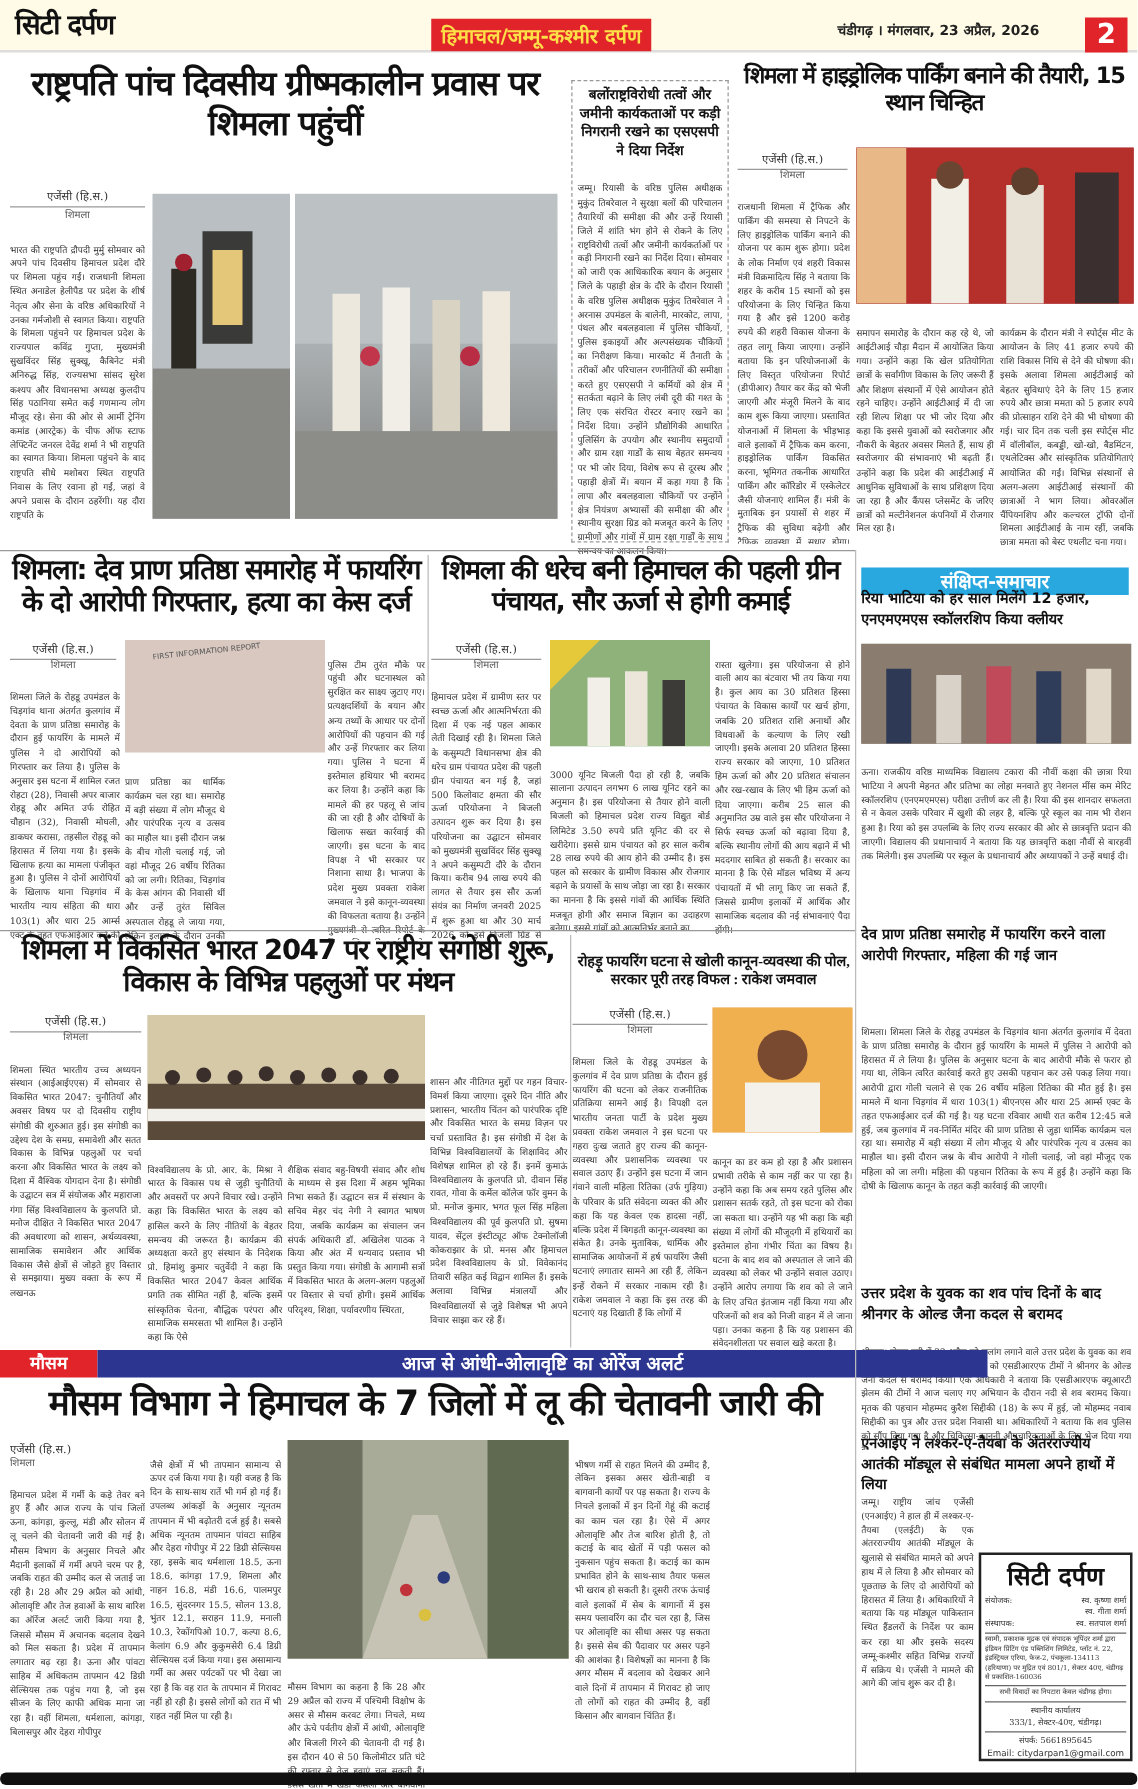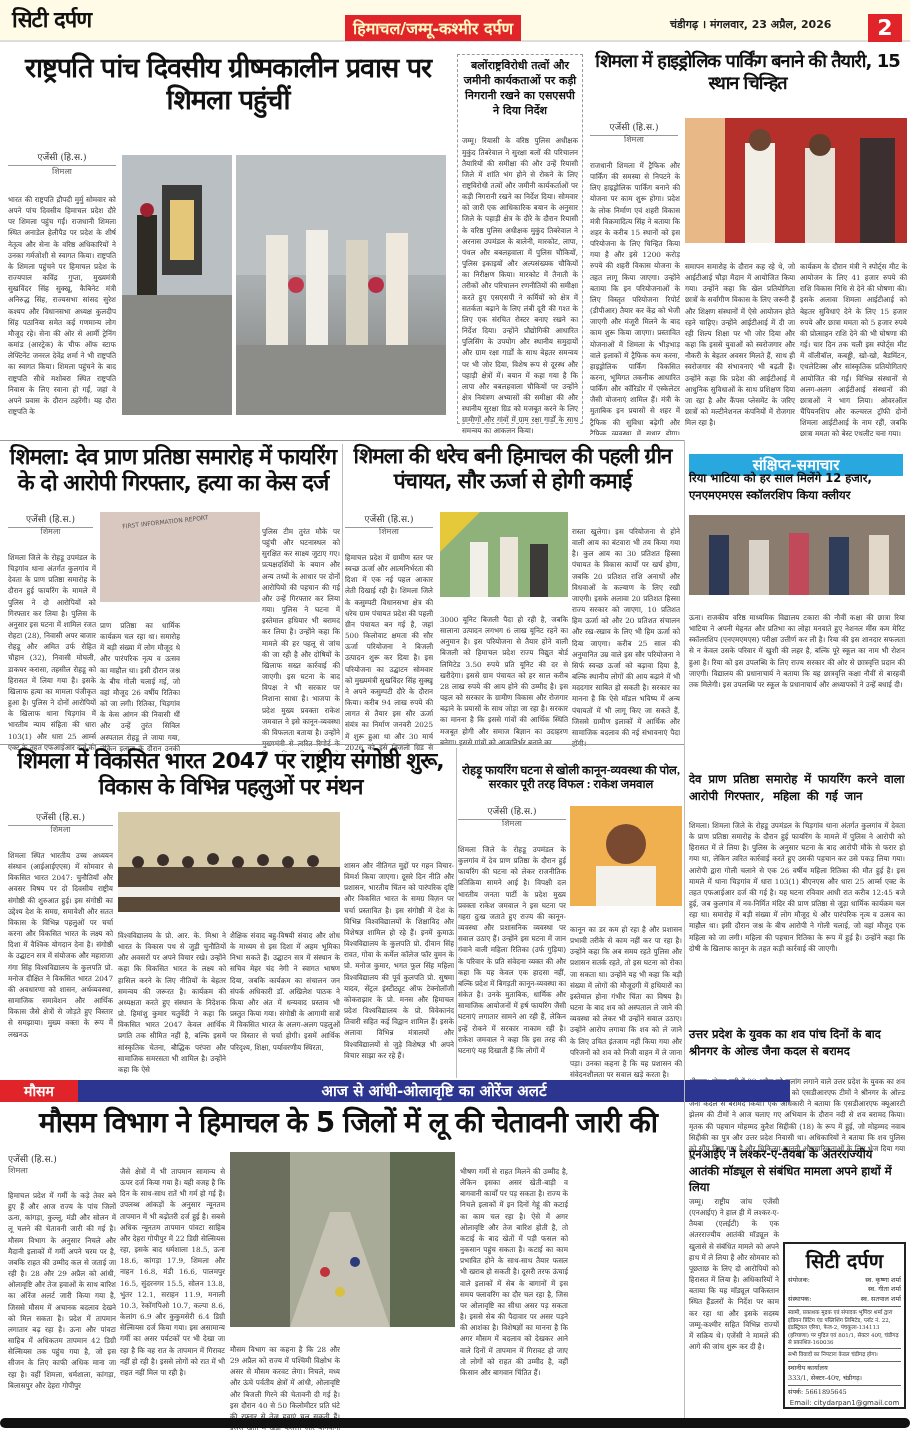--- a/index.html
+++ b/index.html
@@ -1,21 +1,21 @@
 <!DOCTYPE html>
 <html><head>
 <meta charset="utf-8">
 <style>
   * { box-sizing: border-box; margin: 0; padding: 0; }
   html, body { width: 910px; height: 1431px; background: #fff; overflow: hidden; }
   body { font-family: "DejaVu Serif", serif; color: #222; position: relative; }
 
   .masthead { position: absolute; left: 0; top: 0; width: 910px; height: 42px; background: #fffbe6; border-bottom: 2px solid #ddd; }
   .logo { position: absolute; left: 12px; top: 3px; font-family: "DejaVu Sans", sans-serif; font-weight: bold; font-size: 22px; color: #111; letter-spacing: -1px; }
-  .section-tag { position: absolute; left: 345px; top: 15px; background: #e0242a; color: #fef9c3; font-family: "DejaVu Sans", sans-serif; font-weight: bold; font-size: 16px; padding: 2px 8px; }
+  .section-tag { position: absolute; left: 345px; top: 15px; background: #e0242a; color: #fde047; font-family: "DejaVu Sans", sans-serif; font-weight: bold; font-size: 16px; padding: 2px 8px; }
   .dateline { position: absolute; left: 670px; top: 16px; font-family: "DejaVu Sans", sans-serif; font-size: 11px; font-weight: bold; color: #222; }
   .pageno { position: absolute; left: 868px; top: 14px; width: 34px; height: 28px; background: #e0242a; color: #fff; font-family: "DejaVu Sans", sans-serif; font-weight: bold; font-size: 22px; text-align: center; line-height: 28px; }
 
   .hl { position: absolute; font-family: "DejaVu Sans", sans-serif; font-weight: bold; color: #111; text-align: center; line-height: 1.2; letter-spacing: -1px; }
   .byline { position: absolute; font-size: 9px; text-align: center; color: #333; border-bottom: 1px solid #999; padding-bottom: 2px; }
   .place { position: absolute; font-size: 8px; text-align: center; color: #555; }
   .col { position: absolute; font-size: 7.2px; line-height: 1.55; color: #333; text-align: justify; overflow: hidden; margin-top: 14px; }
   .photo { position: absolute; overflow: hidden; }
 
   .sidebox { position: absolute; border: 1px dashed #999; padding: 4px; }
@@ -25,21 +25,21 @@
   .brief-hl { position: absolute; font-family: "DejaVu Sans", sans-serif; font-weight: bold; font-size: 11.5px; line-height: 1.45; color: #111; }
 
   .weather-bar { position: absolute; left: 0; top: 1080px; width: 790px; height: 22px; }
   .weather-tag { position: absolute; left: 0; top: 0; width: 78px; height: 22px; background: #e0242a; color: #fff; font-family: "DejaVu Sans", sans-serif; font-weight: bold; font-size: 14px; text-align: center; line-height: 22px; }
   .weather-title { position: absolute; left: 78px; top: 0; width: 712px; height: 22px; background: #2c3590; color: #fff; font-family: "DejaVu Sans", sans-serif; font-weight: bold; font-size: 15px; text-align: center; line-height: 22px; }
 
   .imprint { position: absolute; left: 783px; top: 1242px; width: 123px; height: 167px; border: 2px solid #222; padding: 3px; font-size: 6.5px; line-height: 1.45; color: #333; }
   .imprint .im-logo { font-family: "DejaVu Sans", sans-serif; font-weight: bold; font-size: 20px; text-align: center; color: #111; }
   .imprint .row { display: flex; justify-content: space-between; }
   .imprint .sep { border-top: 1px solid #666; margin: 2px 0; }
-  .imprint .center { text-align: left; }
+  .imprint .center { text-align: center; }
   .imprint .email { font-family: "DejaVu Sans", sans-serif; font-size: 7px; text-align: center; }
 
   .footer-bar { position: absolute; left: 0; top: 1418px; width: 910px; height: 10px; background: #111; border-radius: 5px; }
   .vline { position: absolute; width: 1px; background: #bbb; }
   .hline { position: absolute; height: 1px; background: #999; }
 </style>
 </head>
 <body>
 
 <div class="masthead">
@@ -74,21 +74,21 @@
     <circle cx="140" cy="130" r="8" fill="#b82d44"></circle>
     <rect x="0" y="190" width="210" height="70" fill="#8c8d88"></rect>
   </svg>
 </div>
 <div class="col" style="left:122px;top:318px;width:0px;height:0px;"></div>
 <div class="col" style="left:236px;top:330px;width:0;height:0;"></div>
 <div class="col" style="left:124px;top:380px;width:0;height:0;"></div>
 
 <div class="col" style="left:122px;top:0;width:0;height:0;"></div>
 
-<div class="sidebox" style="left:457px;top:54px;width:126px;height:370px;">
+<div class="sidebox" style="left:457px;top:64px;width:126px;height:370px;">
   <div class="sb-title">बलोंराष्ट्रविरोधी तत्वों और जमीनी कार्यकताओं पर कड़ी निगरानी रखने का एसएसपी ने दिया निर्देश</div>
   <div class="col" style="position:relative;top:3px;height:300px;">जम्मू। रियासी के वरिष्ठ पुलिस अधीक्षक मुकुंद तिबरेवाल ने सुरक्षा बलों की परिचालन तैयारियों की समीक्षा की और उन्हें रियासी जिले में शांति भंग होने से रोकने के लिए राष्ट्रविरोधी तत्वों और जमीनी कार्यकर्ताओं पर कड़ी निगरानी रखने का निर्देश दिया। सोमवार को जारी एक आधिकारिक बयान के अनुसार जिले के पहाड़ी क्षेत्र के दौरे के दौरान रियासी के वरिष्ठ पुलिस अधीक्षक मुकुंद तिबरेवाल ने अरनास उपमंडल के बालेनी, मारकोट, लापा, पंथल और बबलहवाला में पुलिस चौकियों, पुलिस इकाइयों और अल्पसंख्यक चौकियों का निरीक्षण किया। मारकोट में तैनाती के तरीकों और परिचालन रणनीतियों की समीक्षा करते हुए एसएसपी ने कर्मियों को क्षेत्र में सतर्कता बढ़ाने के लिए लंबी दूरी की गश्त के लिए एक संरचित रोस्टर बनाए रखने का निर्देश दिया। उन्होंने प्रौद्योगिकी आधारित पुलिसिंग के उपयोग और स्थानीय समुदायों और ग्राम रक्षा गार्डों के साथ बेहतर समन्वय पर भी जोर दिया, विशेष रूप से दूरस्थ और पहाड़ी क्षेत्रों में। बयान में कहा गया है कि लापा और बबलहवाला चौकियों पर उन्होंने क्षेत्र नियंत्रण अभ्यासों की समीक्षा की और स्थानीय सुरक्षा ग्रिड को मजबूत करने के लिए ग्रामीणों और गांवों में ग्राम रक्षा गार्डों के साथ समन्वय का आकलन किया।</div>
 </div>
 
 <div class="hl" style="left:590px;top:50px;width:315px;font-size:18px;">शिमला में हाइड्रोलिक पार्किंग बनाने की तैयारी, 15 स्थान चिन्हित</div>
 <div class="byline" style="left:590px;top:120px;width:88px;">एजेंसी (हि.स.)</div>
 <div class="place" style="left:590px;top:133px;width:88px;">शिमला</div>
 <div class="col" style="left:590px;top:146px;width:90px;height:275px;">राजधानी शिमला में ट्रैफिक और पार्किंग की समस्या से निपटने के लिए हाइड्रोलिक पार्किंग बनाने की योजना पर काम शुरू होगा। प्रदेश के लोक निर्माण एवं शहरी विकास मंत्री विक्रमादित्य सिंह ने बताया कि शहर के करीब 15 स्थानों को इस परियोजना के लिए चिन्हित किया गया है और इसे 1200 करोड़ रुपये की शहरी विकास योजना के तहत लागू किया जाएगा। उन्होंने बताया कि इन परियोजनाओं के लिए विस्तृत परियोजना रिपोर्ट (डीपीआर) तैयार कर केंद्र को भेजी जाएगी और मंजूरी मिलने के बाद काम शुरू किया जाएगा। प्रस्तावित योजनाओं में शिमला के भीड़भाड़ वाले इलाकों में ट्रैफिक कम करना, हाइड्रोलिक पार्किंग विकसित करना, भूमिगत तकनीक आधारित पार्किंग और कॉरिडोर में एस्केलेटर जैसी योजनाएं शामिल हैं। मंत्री के मुताबिक इन प्रयासों से शहर में ट्रैफिक की सुविधा बढ़ेगी और ट्रैफिक व्यवस्था में सुधार होगा। विक्रमादित्य सिंह यह बातें सोमवार को शिमला में 14वीं जिला स्तरीय आईटीआई (महिला) स्पोर्ट्स मीट के</div>
 <div class="photo" style="left:685px;top:118px;width:222px;height:125px;background:#a32a2a;">
   <svg width="222" height="125">
@@ -138,21 +138,21 @@
   <svg width="216" height="80">
     <rect x="0" y="0" width="216" height="80" fill="#8a7d70"></rect>
     <rect x="20" y="20" width="20" height="60" fill="#2e3a55"></rect>
     <rect x="60" y="25" width="20" height="55" fill="#d8d2c8"></rect>
     <rect x="100" y="18" width="20" height="62" fill="#c04a5a"></rect>
     <rect x="140" y="22" width="20" height="58" fill="#2f3c5a"></rect>
     <rect x="180" y="20" width="20" height="60" fill="#e1d8c9"></rect>
   </svg>
 </div>
 <div class="col" style="left:689px;top:598px;width:216px;height:170px;">ऊना। राजकीय वरिष्ठ माध्यमिक विद्यालय टकारा की नौवीं कक्षा की छात्रा रिया भाटिया ने अपनी मेहनत और प्रतिभा का लोहा मनवाते हुए नेशनल मींस कम मेरिट स्कॉलरशिप (एनएमएमएस) परीक्षा उत्तीर्ण कर ली है। रिया की इस शानदार सफलता से न केवल उसके परिवार में खुशी की लहर है, बल्कि पूरे स्कूल का नाम भी रोशन हुआ है। रिया को इस उपलब्धि के लिए राज्य सरकार की ओर से छात्रवृत्ति प्रदान की जाएगी। विद्यालय की प्रधानाचार्य ने बताया कि यह छात्रवृत्ति कक्षा नौवीं से बारहवीं तक मिलेगी। इस उपलब्धि पर स्कूल के प्रधानाचार्य और अध्यापकों ने उन्हें बधाई दी।</div>
-<div class="brief-hl" style="left:689px;top:772px;width:216px;font-family:Liberation Mono, monospace;">देव प्राण प्रतिष्ठा समारोह में फायरिंग करने वाला आरोपी गिरफ्तार, महिला की गई जान</div>
+<div class="brief-hl" style="left:689px;top:739px;width:216px;">देव प्राण प्रतिष्ठा समारोह में फायरिंग करने वाला आरोपी गिरफ्तार, महिला की गई जान</div>
 <div class="col" style="left:689px;top:806px;width:216px;height:218px;">शिमला। शिमला जिले के रोहडू उपमंडल के चिड़गांव थाना अंतर्गत कुलगांव में देवता के प्राण प्रतिष्ठा समारोह के दौरान हुई फायरिंग के मामले में पुलिस ने आरोपी को हिरासत में ले लिया है। पुलिस के अनुसार घटना के बाद आरोपी मौके से फरार हो गया था, लेकिन त्वरित कार्रवाई करते हुए उसकी पहचान कर उसे पकड़ लिया गया। आरोपी द्वारा गोली चलाने से एक 26 वर्षीय महिला रितिका की मौत हुई है। इस मामले में थाना चिड़गांव में धारा 103(1) बीएनएस और धारा 25 आर्म्स एक्ट के तहत एफआईआर दर्ज की गई है। यह घटना रविवार आधी रात करीब 12:45 बजे हुई, जब कुलगांव में नव-निर्मित मंदिर की प्राण प्रतिष्ठा से जुड़ा धार्मिक कार्यक्रम चल रहा था। समारोह में बड़ी संख्या में लोग मौजूद थे और पारंपरिक नृत्य व उत्सव का माहौल था। इसी दौरान जश्न के बीच आरोपी ने गोली चलाई, जो वहां मौजूद एक महिला को जा लगी। महिला की पहचान रितिका के रूप में हुई है। उन्होंने कहा कि दोषी के खिलाफ कानून के तहत कड़ी कार्रवाई की जाएगी।</div>
 <div class="brief-hl" style="left:689px;top:1026px;width:216px;">उत्तर प्रदेश के युवक का शव पांच दिनों के बाद श्रीनगर के ओल्ड जैना कदल से बरामद</div>
 <div class="col" style="left:689px;top:1062px;width:216px;height:84px;">श्रीनगर। झेलम नदी में 22 अप्रैल को छलांग लगाने वाले उत्तर प्रदेश के युवक का शव पांच दिनों की तलाशी के बाद सोमवार को एसडीआरएफ टीमों ने श्रीनगर के ओल्ड जैना कदल से बरामद किया। एक अधिकारी ने बताया कि एसडीआरएफ क्यूआरटी झेलम की टीमों ने आज चलाए गए अभियान के दौरान नदी से शव बरामद किया। मृतक की पहचान मोहम्मद कुरैश सिद्दीकी (18) के रूप में हुई, जो मोहम्मद नवाब सिद्दीकी का पुत्र और उत्तर प्रदेश निवासी था। अधिकारियों ने बताया कि शव पुलिस को सौंप दिया गया है और चिकित्सा-कानूनी औपचारिकताओं के लिए भेज दिया गया है।</div>
 <div class="brief-hl" style="left:689px;top:1146px;width:216px;">एनआईए ने लश्कर-ए-तैयबा के अंतरराज्यीय आतंकी मॉड्यूल से संबंधित मामला अपने हाथों में लिया</div>
 <div class="col" style="left:689px;top:1182px;width:90px;height:230px;">जम्मू। राष्ट्रीय जांच एजेंसी (एनआईए) ने हाल ही में लश्कर-ए-तैयबा (एलईटी) के एक अंतरराज्यीय आतंकी मॉड्यूल के खुलासे से संबंधित मामले को अपने हाथ में ले लिया है और सोमवार को पूछताछ के लिए दो आरोपियों को हिरासत में लिया है। अधिकारियों ने बताया कि यह मॉड्यूल पाकिस्तान स्थित हैंडलरों के निर्देश पर काम कर रहा था और इसके सदस्य जम्मू-कश्मीर सहित विभिन्न राज्यों में सक्रिय थे। एजेंसी ने मामले की आगे की जांच शुरू कर दी है।</div>
 
 <div class="hl" style="left:8px;top:748px;width:445px;font-size:22px;">शिमला में विकसित भारत 2047 पर राष्ट्रीय संगोष्ठी शुरू, विकास के विभिन्न पहलुओं पर मंथन</div>
 <div class="byline" style="left:8px;top:810px;width:105px;">एजेंसी (हि.स.)</div>
 <div class="place" style="left:8px;top:823px;width:105px;">शिमला</div>
 <div class="col" style="left:8px;top:836px;width:105px;height:240px;">शिमला स्थित भारतीय उच्च अध्ययन संस्थान (आईआईएएस) में सोमवार से विकसित भारत 2047: चुनौतियाँ और अवसर विषय पर दो दिवसीय राष्ट्रीय संगोष्ठी की शुरुआत हुई। इस संगोष्ठी का उद्देश्य देश के समग्र, समावेशी और सतत विकास के विभिन्न पहलुओं पर चर्चा करना और विकसित भारत के लक्ष्य को दिशा में वैश्विक योगदान देना है। संगोष्ठी के उद्घाटन सत्र में संयोजक और महाराजा गंगा सिंह विश्वविद्यालय के कुलपति प्रो. मनोज दीक्षित ने विकसित भारत 2047 की अवधारणा को शासन, अर्थव्यवस्था, सामाजिक समावेशन और आर्थिक विकास जैसे क्षेत्रों से जोड़ते हुए विस्तार से समझाया। मुख्य वक्ता के रूप में लखनऊ</div>
@@ -187,21 +187,21 @@
     <circle cx="56" cy="38" r="20" fill="#7a4a30"></circle>
     <rect x="26" y="60" width="60" height="40" fill="#f4f1ea"></rect>
   </svg>
 </div>
 <div class="col" style="left:570px;top:910px;width:112px;height:166px;">कानून का डर कम हो रहा है और प्रशासन प्रभावी तरीके से काम नहीं कर पा रहा है। उन्होंने कहा कि अब समय रहते पुलिस और प्रशासन सतर्क रहते, तो इस घटना को रोका जा सकता था। उन्होंने यह भी कहा कि बड़ी संख्या में लोगों की मौजूदगी में हथियारों का इस्तेमाल होना गंभीर चिंता का विषय है। घटना के बाद शव को अस्पताल ले जाने की व्यवस्था को लेकर भी उन्होंने सवाल उठाए। उन्होंने आरोप लगाया कि शव को ले जाने के लिए उचित इंतजाम नहीं किया गया और परिजनों को शव को निजी वाहन में ले जाना पड़ा। उनका कहना है कि यह प्रशासन की संवेदनशीलता पर सवाल खड़े करता है।</div>
 
 <div class="weather-bar">
   <div class="weather-tag">मौसम</div>
   <div class="weather-title">आज से आंधी-ओलावृष्टि का ओरेंज अलर्ट</div>
 </div>
-<div class="hl" style="left:8px;top:1106px;width:680px;font-size:28px;">मौसम विभाग ने हिमाचल के 5 जिलों में लू की चेतावनी जारी की</div>
+<div class="hl" style="left:8px;top:1106px;width:680px;font-size:28px;">मौसम विभाग ने हिमाचल के 7 जिलों में लू की चेतावनी जारी की</div>
 <div class="byline" style="left:8px;top:1152px;width:90px;text-align:left;border:none;">एजेंसी (हि.स.)</div>
 <div class="place" style="left:8px;top:1164px;width:90px;text-align:left;">शिमला</div>
 <div class="col" style="left:8px;top:1176px;width:108px;height:240px;">हिमाचल प्रदेश में गर्मी के कड़े तेवर बने हुए हैं और आज राज्य के पांच जिलों ऊना, कांगड़ा, कुल्लू, मंडी और सोलन में लू चलने की चेतावनी जारी की गई है। मौसम विभाग के अनुसार निचले और मैदानी इलाकों में गर्मी अपने चरम पर है, जबकि राहत की उम्मीद कल से जताई जा रही है। 28 और 29 अप्रैल को आंधी, ओलावृष्टि और तेज हवाओं के साथ बारिश का ऑरेंज अलर्ट जारी किया गया है, जिससे मौसम में अचानक बदलाव देखने को मिल सकता है। प्रदेश में तापमान लगातार बढ़ रहा है। ऊना और पांवटा साहिब में अधिकतम तापमान 42 डिग्री सेल्सियस तक पहुंच गया है, जो इस सीजन के लिए काफी अधिक माना जा रहा है। वहीं शिमला, धर्मशाला, कांगड़ा, बिलासपुर और देहरा गोपीपुर</div>
 <div class="col" style="left:120px;top:1152px;width:105px;height:264px;">जैसे क्षेत्रों में भी तापमान सामान्य से ऊपर दर्ज किया गया है। यही वजह है कि दिन के साथ-साथ रातें भी गर्म हो गई हैं। उपलब्ध आंकड़ों के अनुसार न्यूनतम तापमान में भी बढ़ोतरी दर्ज हुई है। सबसे अधिक न्यूनतम तापमान पांवटा साहिब और देहरा गोपीपुर में 22 डिग्री सेल्सियस रहा, इसके बाद धर्मशाला 18.5, ऊना 18.6, कांगड़ा 17.9, शिमला और नाहन 16.8, मंडी 16.6, पालमपुर 16.5, सुंदरनगर 15.5, सोलन 13.8, भुंतर 12.1, सराहन 11.9, मनाली 10.3, रेकोंगपिओ 10.7, कल्पा 8.6, केलांग 6.9 और कुकुमसेरी 6.4 डिग्री सेल्सियस दर्ज किया गया। इस असामान्य गर्मी का असर पर्यटकों पर भी देखा जा रहा है कि वह रात के तापमान में गिरावट नहीं हो रही है। इससे लोगों को रात में भी राहत नहीं मिल पा रही है।</div>
 <div class="photo" style="left:230px;top:1152px;width:225px;height:175px;background:#9aa089;">
   <svg width="225" height="175">
     <rect x="0" y="0" width="225" height="175" fill="#a7ab98"></rect>
     <rect x="0" y="0" width="60" height="175" fill="#6d6f5e"></rect>
     <rect x="160" y="0" width="65" height="175" fill="#5f6a50"></rect>
     <polygon points="60,175 160,175 120,60 100,60" fill="#c7c3b4"></polygon>

